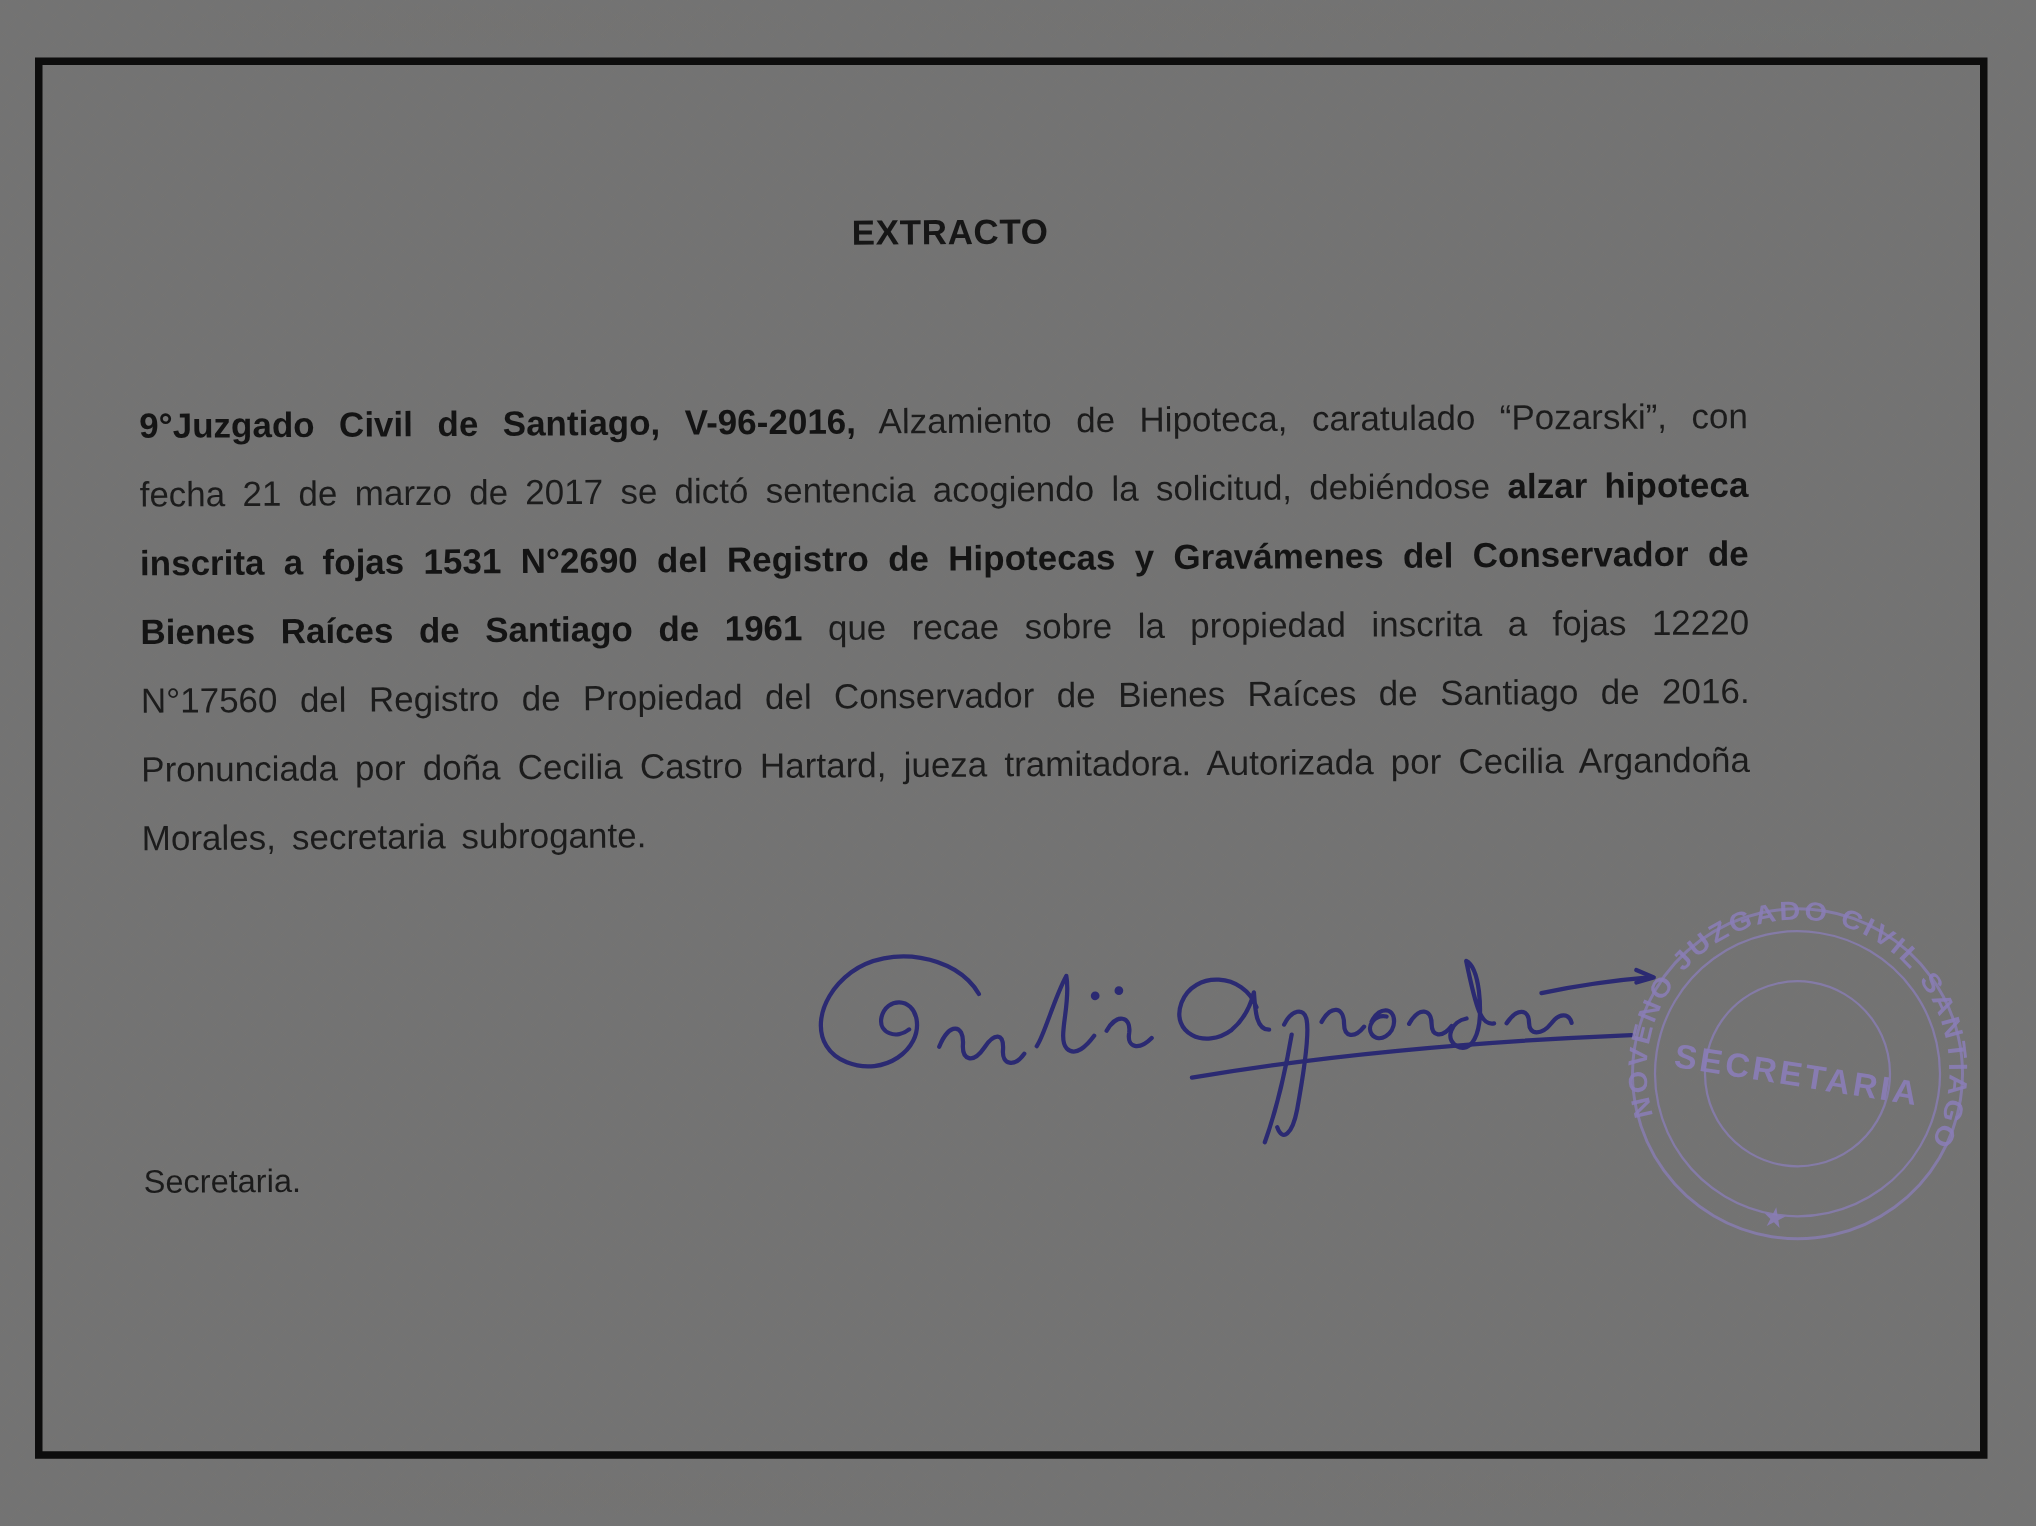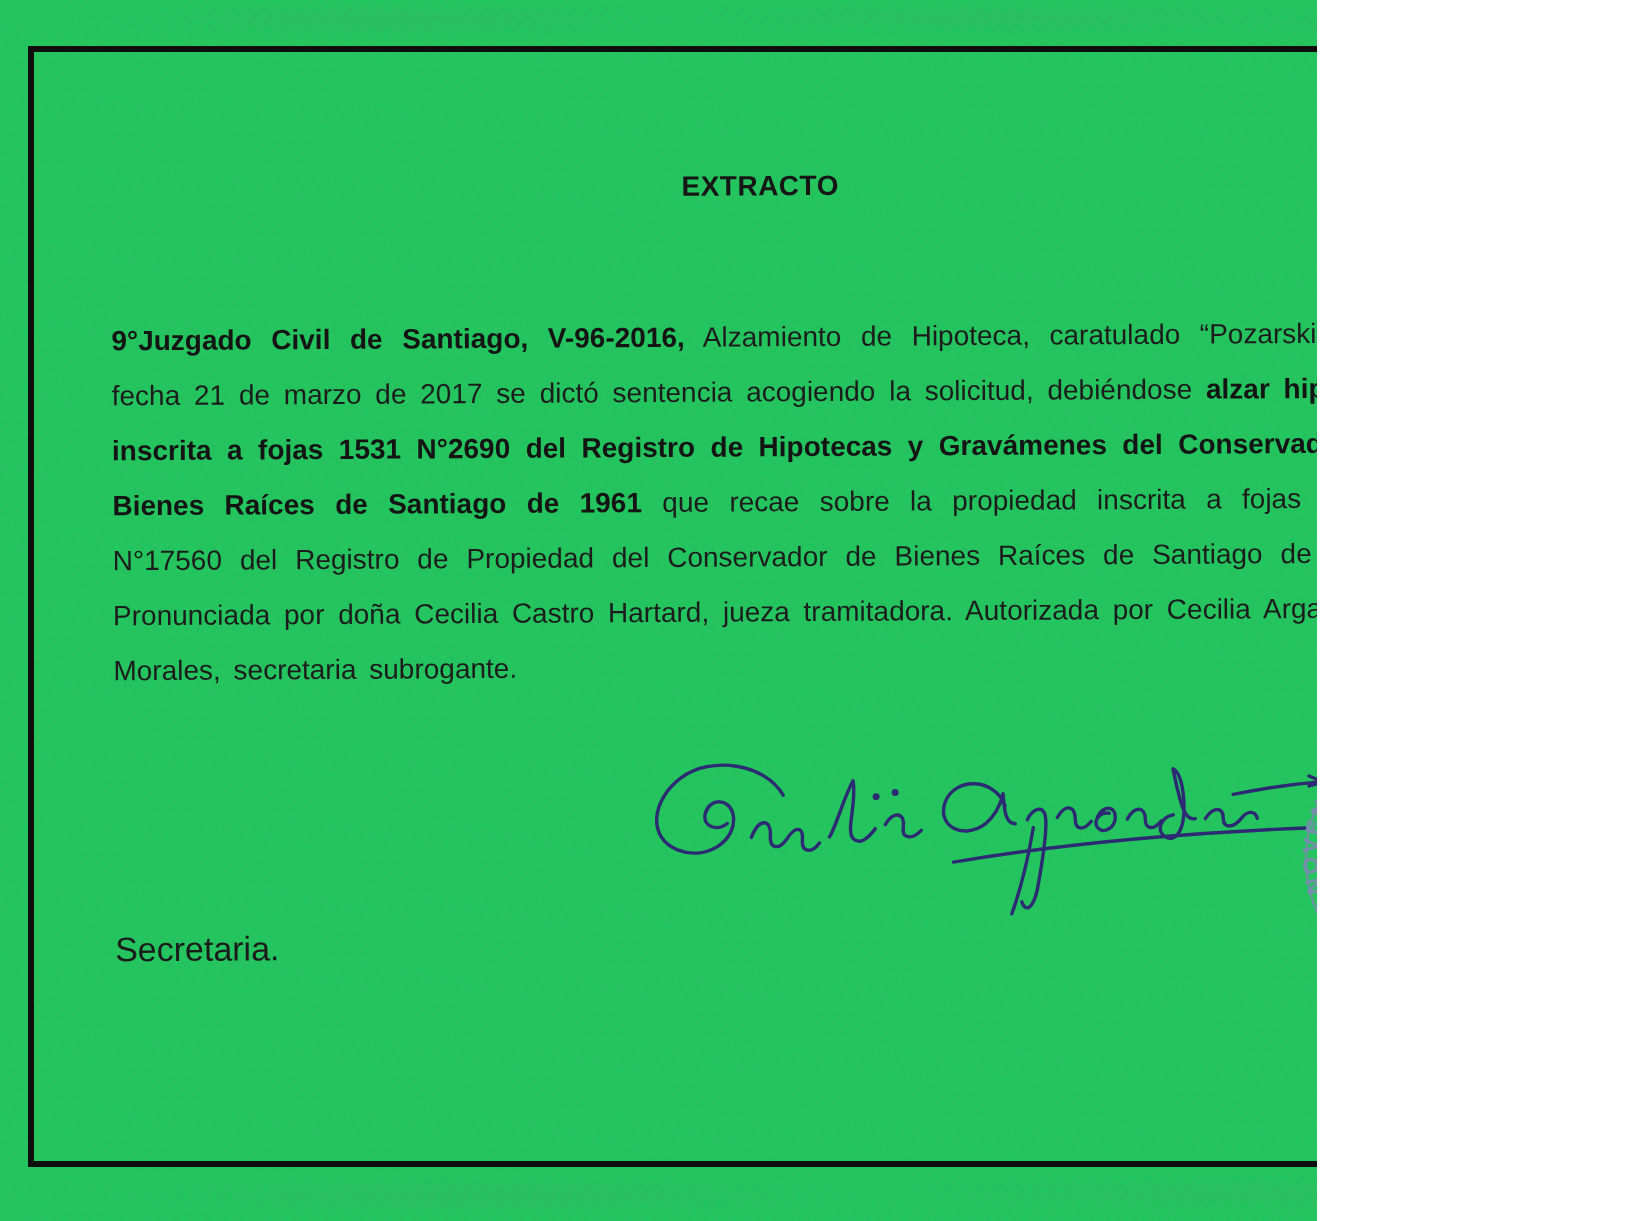--- a/index.html
+++ b/index.html
@@ -1,19 +1,19 @@
 <!DOCTYPE html>
 <html><head>
 <meta charset="utf-8">
 <style>
   html,body{margin:0;padding:0;background:#ffffff;}
   .page{
     position:relative;
-    width:1317px;height:1221px;
-    background:#22c55e;
+    width:1629px;height:1221px;
+    background:#737373;
     overflow:hidden;
     font-family:"Liberation Sans","DejaVu Sans",sans-serif;
     color:#1b1b1b;
   }
   
   .page::before{
     content:"";position:absolute;inset:0;pointer-events:none;
     background-image:
       repeating-linear-gradient(37deg, rgba(125,118,105,0.045) 0 2px, transparent 2px 9px),
       repeating-linear-gradient(-53deg, rgba(125,118,105,0.035) 0 3px, transparent 3px 12px);
@@ -47,21 +47,21 @@
   .body-par{
     position:absolute;left:113px;top:281px;width:1287px;
     font-size:28px;line-height:55px;
     text-align:justify;text-justify:inter-word;
     word-spacing:5px;color:#1c1c1c;
   }
   .body-par .seg{font-weight:400;}
   .body-par .seg.bold{font-weight:700;color:#141414;}
   .footer-label{
     position:absolute;left:113px;top:926px;
-    font-size:34px;color:#1b1b1b;
+    font-size:26px;color:#1b1b1b;
   }
   .signature{
     position:absolute;left:632px;top:733px;width:700px;height:195px;
   }
   .stamp{
     position:absolute;left:1290px;top:711px;width:296px;height:296px;
     transform:rotate(9deg);
     opacity:0.9;
   }
   .stamp text{

